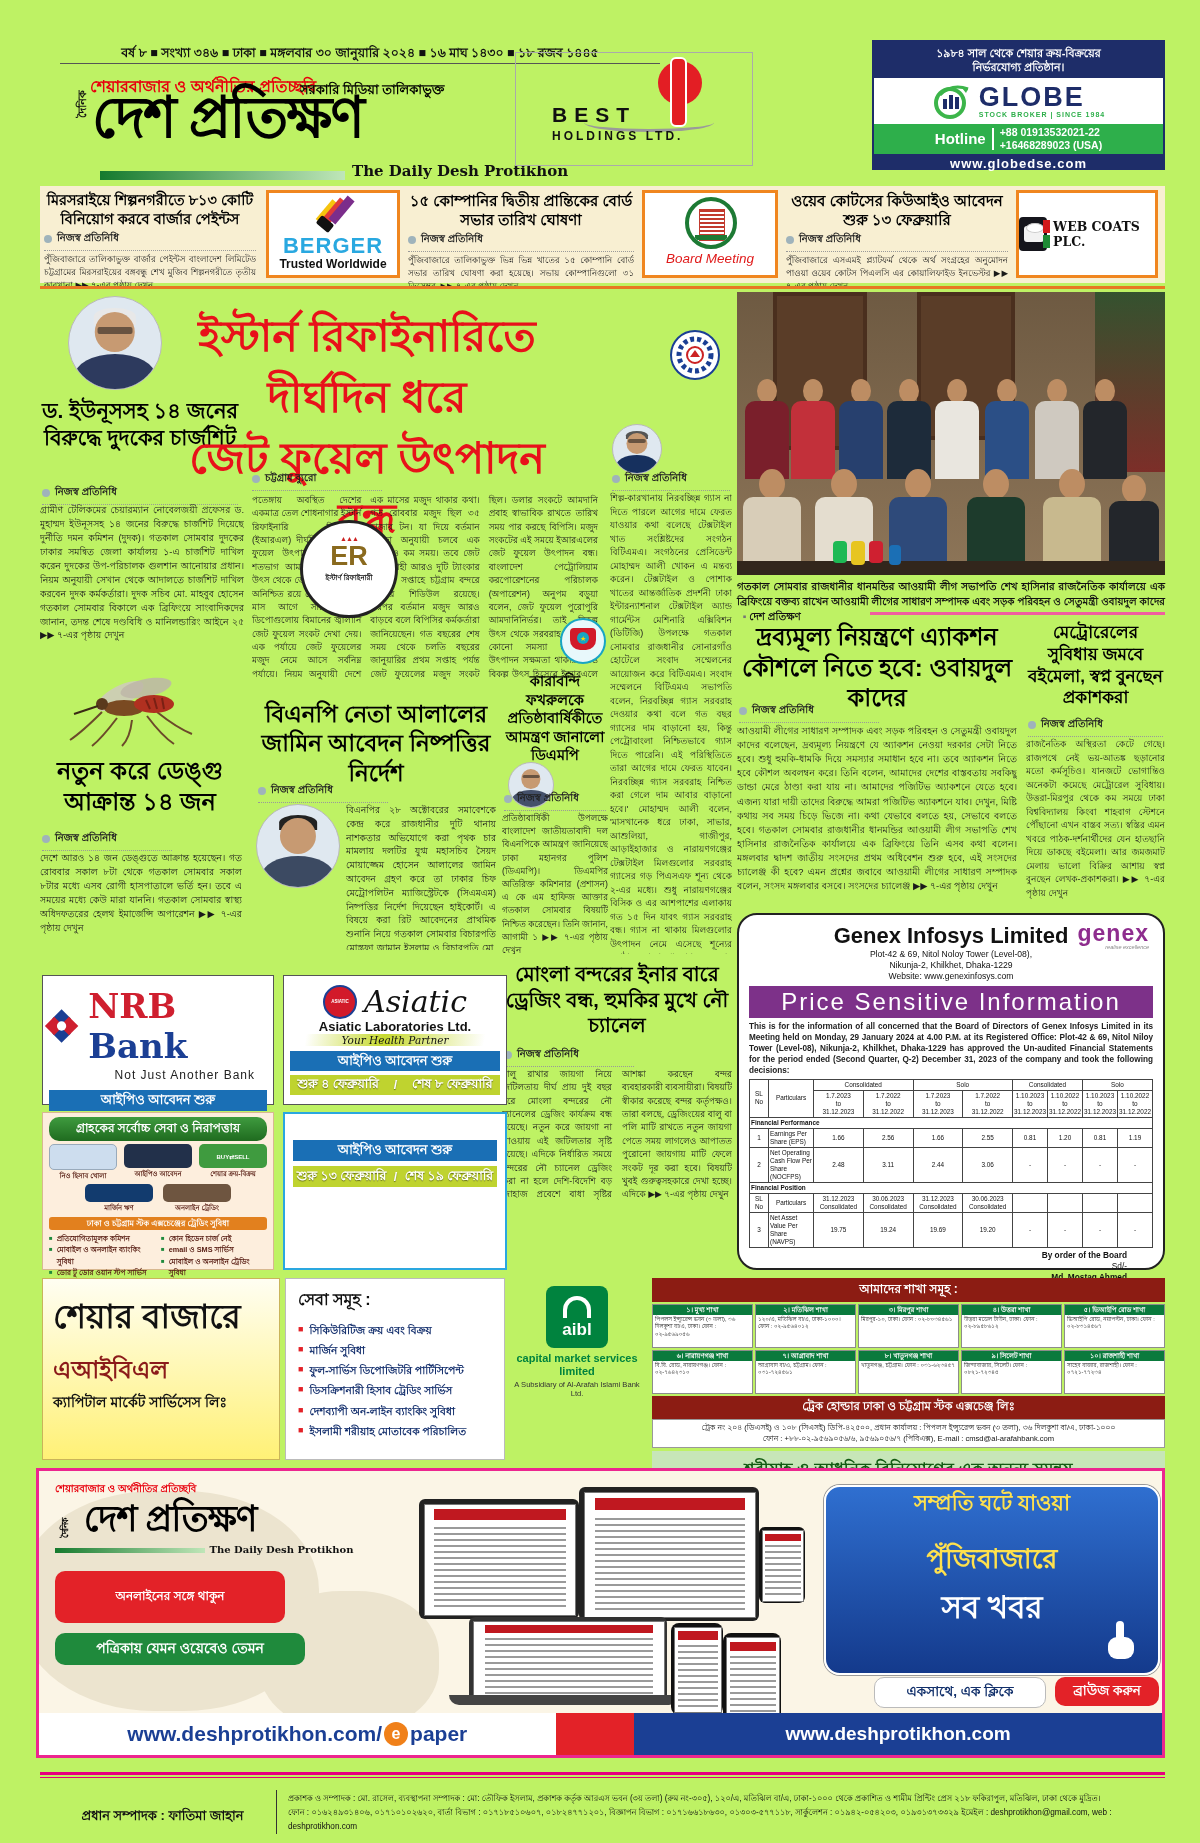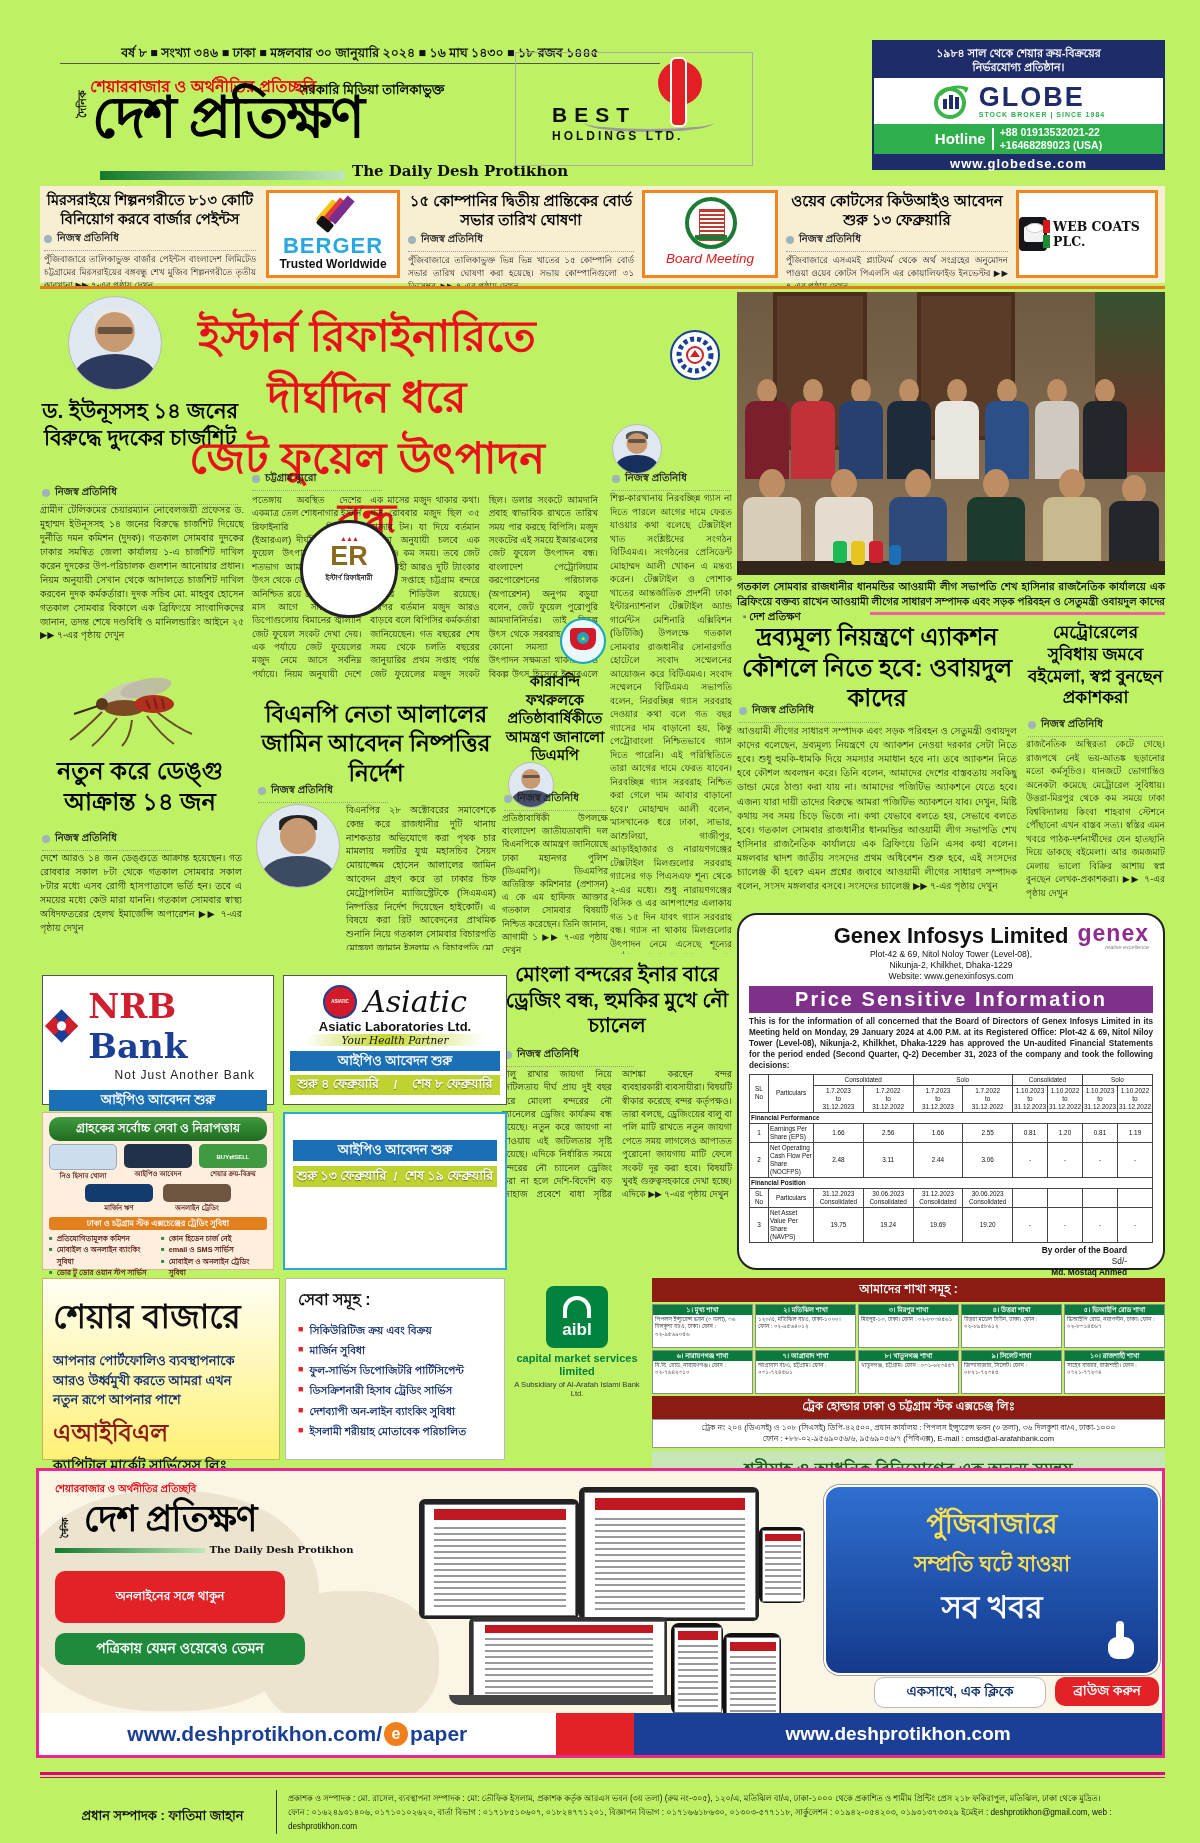--- a/index.html
+++ b/index.html
@@ -353,21 +353,21 @@
     <div class="abs" style="right:14px;top:8px;text-align:left;">
       <div style="font-size:23px;font-weight:bold;color:#8e2d8e;letter-spacing:1px;line-height:.9;">genex</div>
       <div style="font-size:5.5px;color:#888;font-style:italic;text-align:right;">realise excellence</div>
     </div>
     <div style="text-align:center;font-size:22px;font-weight:900;margin-top:2px;">Genex Infosys Limited</div>
     <div style="text-align:center;font-size:8.6px;line-height:1.3;">
       <div>Plot-42 &amp; 69, Nitol Noloy Tower (Level-08),</div>
       <div>Nikunja-2, Khilkhet, Dhaka-1229</div>
       <div>Website: www.genexinfosys.com</div>
     </div>
-    <div style="background:#7d3189;color:#fff;font-size:20px;font-weight:700;text-align:center;letter-spacing:2px;padding:2px 0;margin:3px 0;">Price Sensitive Information</div>
+    <div style="background:#7d3189;color:#fff;font-size:24px;font-weight:400;text-align:center;letter-spacing:2px;padding:2px 0;margin:3px 0;">Price Sensitive Information</div>
     <div style="font-size:8.2px;line-height:1.35;text-align:justify;font-weight:bold;color:#222;">This is for the information of all concerned that the Board of Directors of Genex Infosys Limited in its Meeting held on Monday, 29 January 2024 at 4.00 P.M. at its Registered Office: Plot-42 &amp; 69, Nitol Niloy Tower (Level-08), Nikunja-2, Khilkhet, Dhaka-1229 has approved the Un-audited Financial Statements for the period ended (Second Quarter, Q-2) December 31, 2023 of the company and took the following decisions:</div>
     <table class="gx" style="margin-top:3px;">
       <tbody>
           <tr>
         <td rowspan="2" style="width:16px;">SL No</td>
         <td rowspan="2" style="width:42px;">Particulars</td>
         <td colspan="2">Consolidated</td>
         <td colspan="2">Solo</td>
         <td colspan="2">Consolidated</td>
         <td colspan="2">Solo</td>
@@ -560,25 +560,20 @@
       <div class="split">
           <span>শুরু ১৩ ফেব্রুয়ারি</span>
           <span>/</span>
           <span>শেষ ১৯ ফেব্রুয়ারি</span>
         </div>
     </div>
   </div>
 
   <div class="abs" style="left:42px;top:1278px;width:238px;height:182px;background:linear-gradient(#fffef2,#fff176);border:1px solid #c9b45a;box-sizing:border-box;padding:12px 10px;">
     <div style="font-size:33px;font-weight:900;color:#111;">শেয়ার বাজারে</div>
-    <div style="font-size:13px;font-weight:bold;color:#13306b;line-height:1.5;margin-top:4px;">
-      <div>আপনার পোর্টফোলিও ব্যবস্থাপনাকে</div>
-      <div>আরও উর্ধ্বমুখী করতে আমরা এখন</div>
-      <div>নতুন রূপে আপনার পাশে</div>
-    </div>
     <div style="font-size:24px;font-weight:900;color:#8b1a1a;margin-top:4px;">এআইবিএল</div>
     <div style="font-size:14px;font-weight:bold;color:#111;">ক্যাপিটাল মার্কেট সার্ভিসেস লিঃ</div>
   </div>
   <div class="abs" style="left:285px;top:1278px;width:220px;height:182px;background:#fff;border:1px solid #bbb;box-sizing:border-box;padding:8px 12px;">
     <div style="font-size:16px;font-weight:900;">সেবা সমূহ :</div>
     <div style="margin-top:6px;">
 
         <div style="display:flex;gap:6px;font-size:10.6px;font-weight:bold;color:#15306e;line-height:1.9;">
           <span style="color:#e32228;font-size:9px;line-height:2.2;">■</span>
           <span>সিকিউরিটিজ ক্রয় এবং বিক্রয়</span>
@@ -711,22 +706,22 @@
         </div>
       <div class="abs" style="left:314px;top:146px;width:52px;height:90px;background:#111;border-radius:8px;padding:4px 3px;">
         <div class="mini-page" style="width:100%;height:100%;"></div>
         </div>
       <div class="abs" style="left:350px;top:40px;width:40px;height:70px;background:#111;border-radius:6px;padding:3px;">
         <div class="mini-page" style="width:100%;height:100%;"></div>
         </div>
     </div>
 
     <div class="abs" style="left:785px;top:14px;width:332px;height:186px;background:linear-gradient(#2f6fd0,#143a8c);border:2px solid #fff;border-radius:16px;text-align:center;box-shadow:0 0 0 1px #999;">
+      <div style="color:#ffe14d;font-size:21px;font-weight:bold;">সম্প্রতি ঘটে যাওয়া</div>
       <div style="color:#ffe14d;font-size:27px;font-weight:900;margin-top:16px;">পুঁজিবাজারে</div>
-      <div style="color:#ffe14d;font-size:21px;font-weight:bold;">সম্প্রতি ঘটে যাওয়া</div>
       <div style="color:#fff;font-size:31px;font-weight:900;">সব খবর</div>
       <svg class="abs" style="right:18px;bottom:8px;" width="40" height="46" viewBox="0 0 40 46">
         <rect x="16" y="2" width="8" height="26" rx="4" fill="#fff"></rect>
         <rect x="8" y="18" width="26" height="22" rx="9" fill="#fff"></rect>
       </svg>
     </div>
     <div class="abs pill" style="left:835px;top:206px;width:170px;background:#fff;color:#12306b;font-size:13.5px;padding:3px 0;border:1px solid #bbb;">একসাথে, এক ক্লিকে</div>
     <div class="abs pill" style="left:1016px;top:206px;width:104px;background:#e32228;font-size:13.5px;padding:3px 0;">ব্রাউজ করুন</div>
 
     <div class="abs" style="left:0;bottom:0;width:100%;height:42px;display:flex;">

